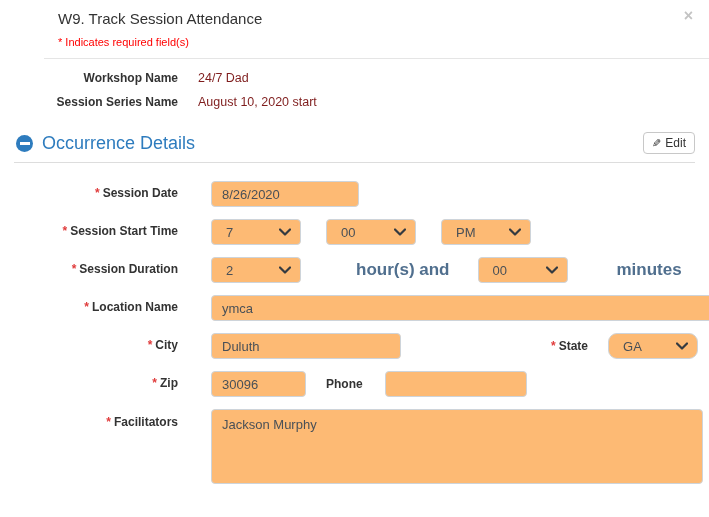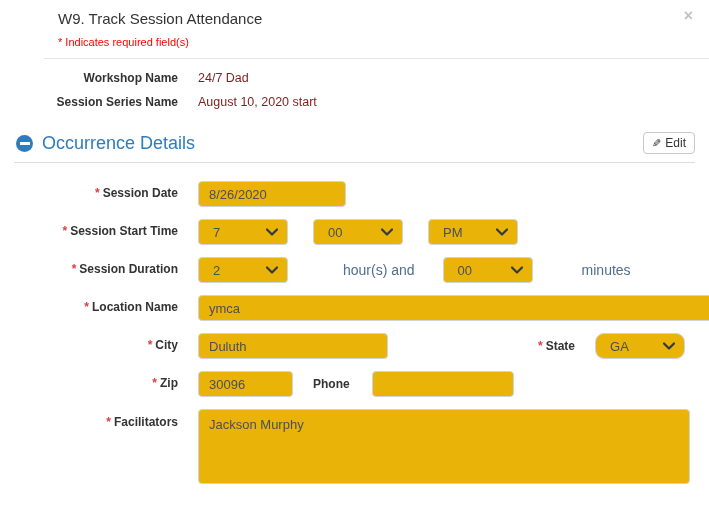--- a/index.html
+++ b/index.html
@@ -40,29 +40,29 @@
   .section-title { color:#2e7cbe; font-size:18px; margin-left:9px; font-weight:400; }
   .edit-btn {
     margin-left:auto; display:flex; align-items:center; gap:4px;
     background:#fff; border:1px solid #c8c8c8; border-radius:4px;
     font-size:12px; color:#333; padding:3px 8px; cursor:pointer;
     font-family:"Liberation Sans", sans-serif;
   }
   .pencil-icon { font-size:11px; color:#333; transform:scaleX(-1); display:inline-block; }
   
   .form-area { padding:18px 14px 12px 14px; }
-  .form-row { display:flex; align-items:center; margin-bottom:12px; }
+  .form-row { display:flex; align-items:center; margin-bottom:12px;gap:13px; }
   .form-row.align-top { align-items:flex-start; }
   .form-row.align-top .label-cell { padding-top:6px; }
   .controls { margin-left:20px; display:flex; align-items:center; flex:1; }
   .req { color:#e03c3c; margin-right:3px; font-weight:bold; font-size:12px; }
   .inline-label { font-weight:bold; font-size:12px; color:#333; white-space:nowrap; }
-  .muted-blue { color:#506f8e; font-size:14px; font-weight:normal; white-space:nowrap;padding-left:31px; }
+  .muted-blue { color:#506f8e; font-size:17px; font-weight:bold; white-space:nowrap;padding-left:31px; }
   .text-input, .fake-select, .text-area {
-    background:#eab308; border:1px solid #ced4da; border-radius:4px;
+    background:#fdba74; border:1px solid #ced4da; border-radius:4px;
     height:26px; font-size:13px; color:#495057; padding:0 10px;
     font-family:"Liberation Sans", sans-serif;
   }
   .text-input { outline:none; }
   .fake-select {
     display:flex; align-items:center; justify-content:space-between; cursor:pointer;
     padding:0 9px 0 14px;
   }
   .chev { flex:0 0 auto; }
   .text-area {

